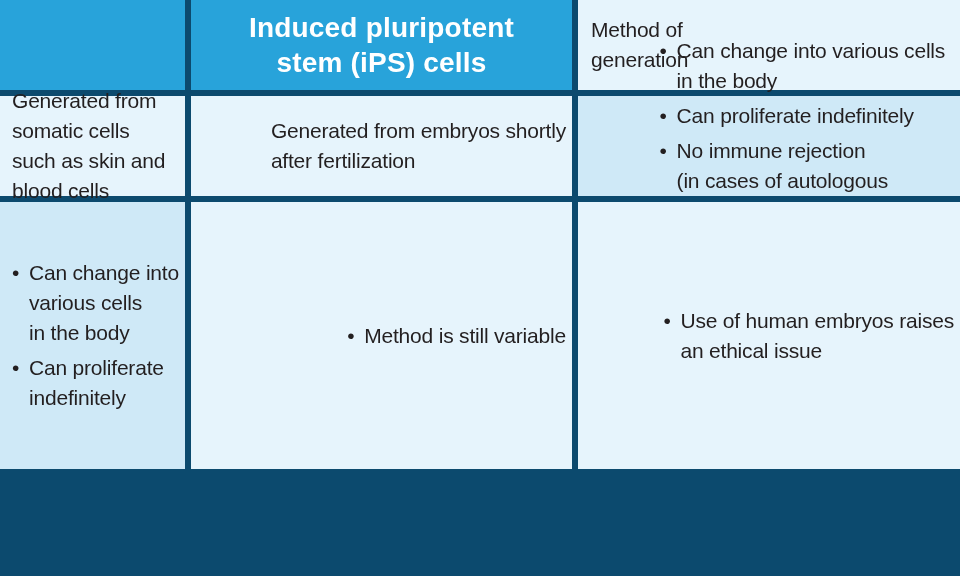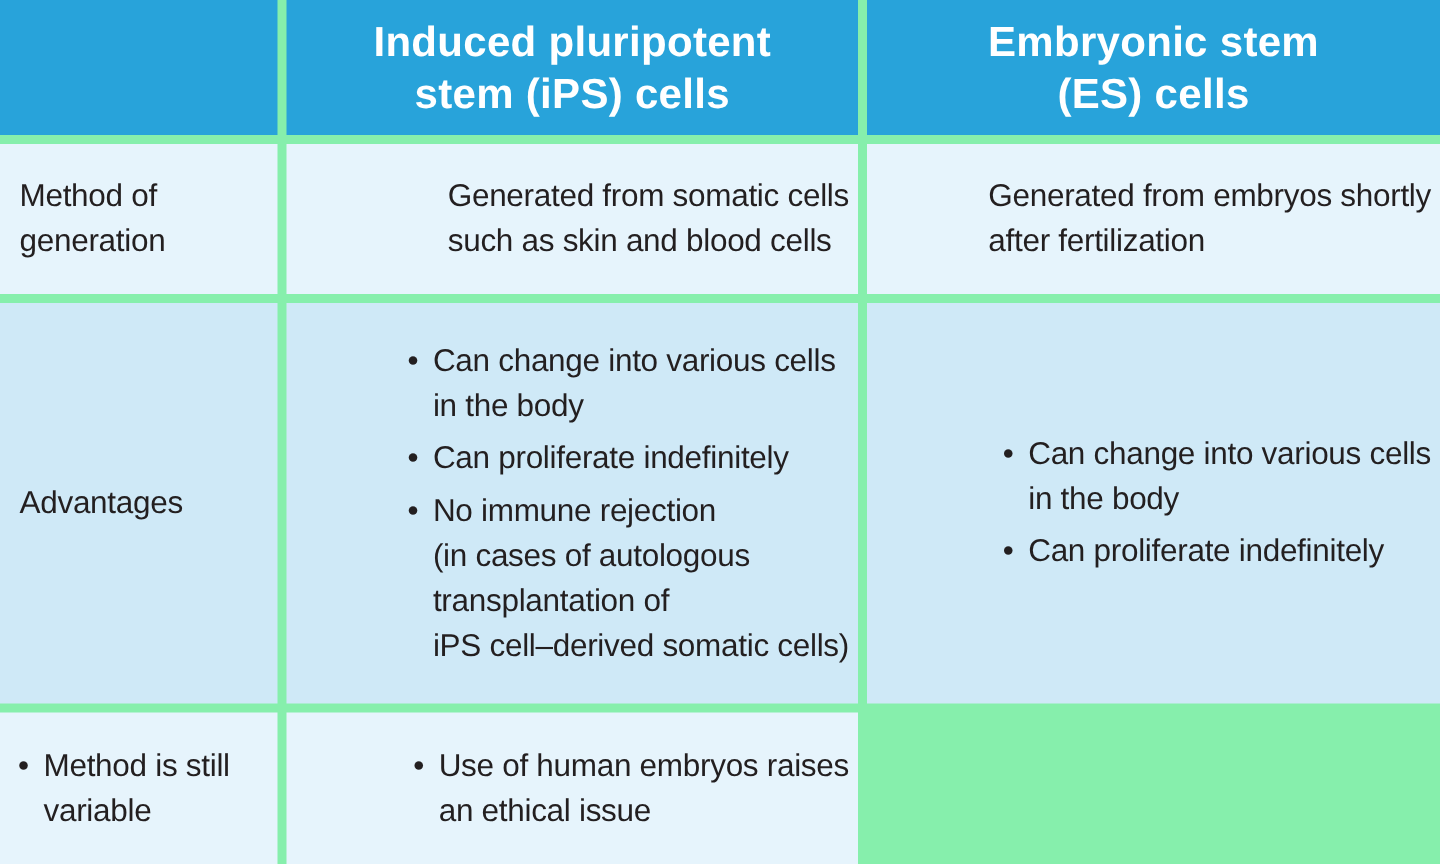--- a/index.html
+++ b/index.html
@@ -8,21 +8,21 @@
     background: #ffffff;
   }
   .table {
     width: 960px;
     height: 576px;
     box-sizing: border-box;
     display: grid;
     grid-template-columns: 185px 381px 382px;
     grid-template-rows: 90px 100px 267px 101px;
     gap: 6px;
-    background: #86efac;
+    background: #0c4a6e;
     font-family: "Liberation Sans", "DejaVu Sans", sans-serif;
     color: #231f20;
   }
   .cell {
     box-sizing: border-box;
     display: flex;
     align-items: center;
   }
   .cell.light  { background: #e6f4fc; }
   .cell.medium { background: #cfe9f7; }
@@ -65,41 +65,34 @@
 </head>
 <body>
 
 <div class="table">
 
   <div class="cell header"></div>
   <div class="cell header">
     <span class="header-text">Induced pluripotent
 stem (iPS) cells</span>
   </div>
-  <div class="cell header">
-    <span class="header-text">Embryonic stem
-(ES) cells</span>
-  </div>
 
   <div class="cell light label-cell">
     <span class="label-text">Method of
 generation</span>
   </div>
   <div class="cell light body-cell">
     <span class="body-text">Generated from somatic cells
 such as skin and blood cells</span>
   </div>
   <div class="cell light body-cell">
     <span class="body-text">Generated from embryos shortly
 after fertilization</span>
   </div>
 
-  <div class="cell medium label-cell">
-    <span class="label-text">Advantages</span>
-  </div>
   <div class="cell medium body-cell">
     <div class="bullet-list">
       <div class="bullet-item">
         <span class="bullet">•</span>
         <span class="bullet-text">Can change into various cells
 in the body</span>
       </div>
       <div class="bullet-item">
         <span class="bullet">•</span>
         <span class="bullet-text">Can proliferate indefinitely</span>

